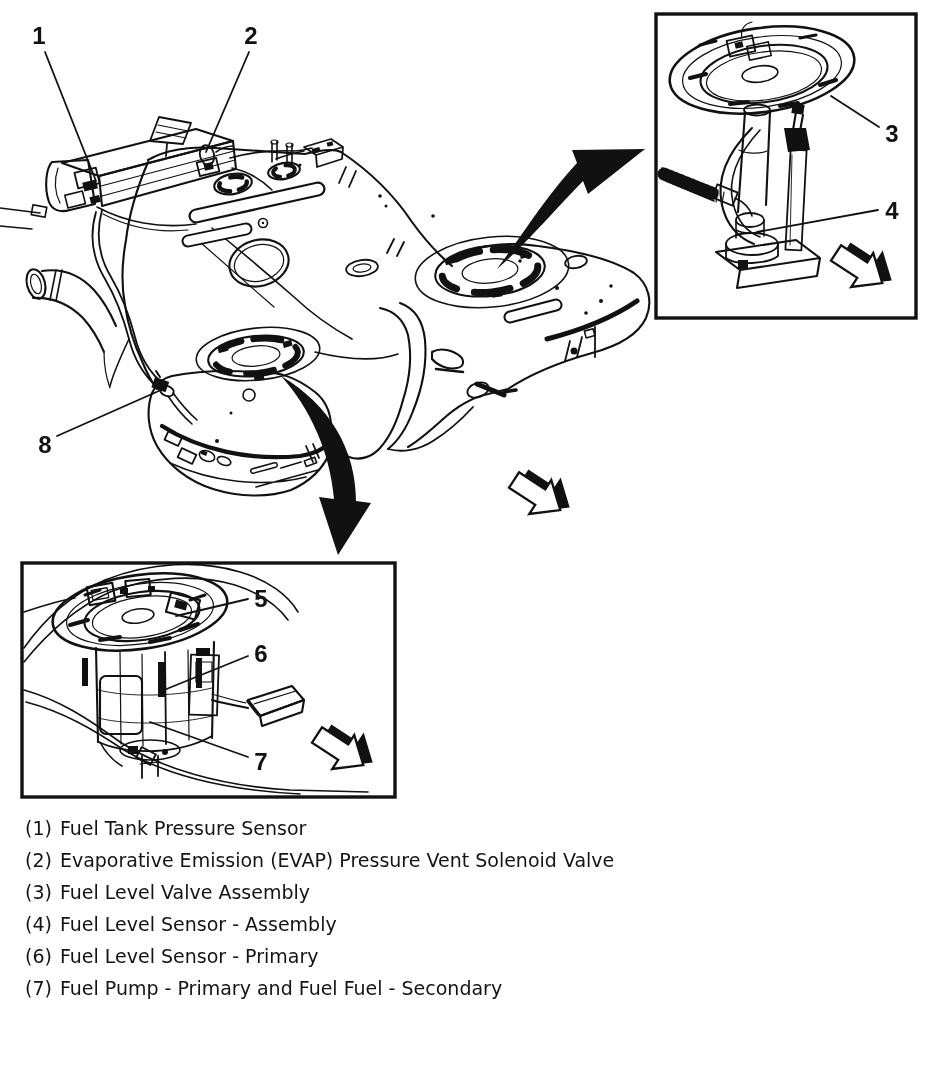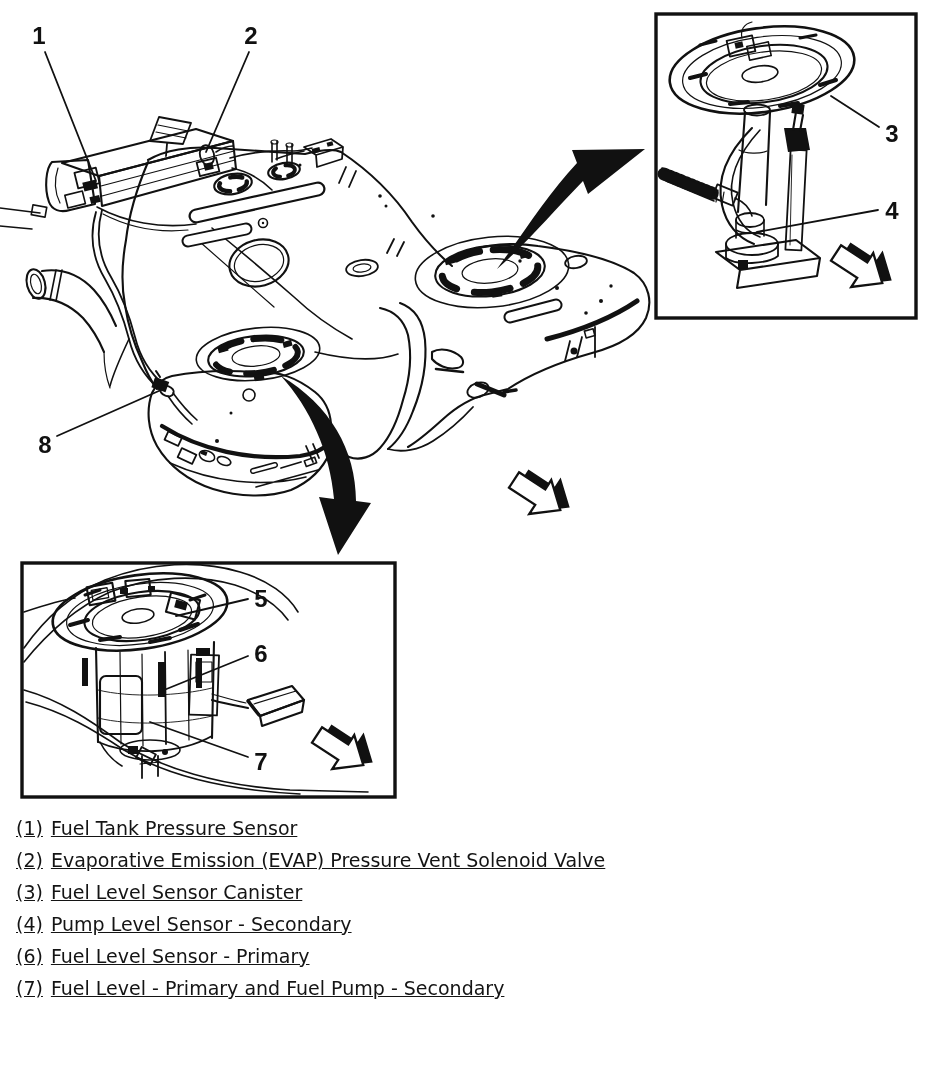--- a/index.html
+++ b/index.html
@@ -6,22 +6,22 @@
   #stage{position:relative;width:937px;height:1074px;background:#fff;overflow:hidden;
          font-family:"DejaVu Sans",sans-serif;}
   svg text.co{font-family:"Liberation Sans",sans-serif;font-size:24px;font-weight:bold;
               fill:#111;text-anchor:middle;}
   .ln{stroke:#111;fill:none;stroke-linecap:round;stroke-linejoin:round;}
   .w08{stroke-width:0.9}.w1{stroke-width:1.2}.w15{stroke-width:1.6}.w18{stroke-width:1.8}
   .w2{stroke-width:2.1}.w25{stroke-width:2.6}.w3{stroke-width:3.4}.w5{stroke-width:5}
   .blk{fill:#111;stroke:none}
   .whtln{stroke:#fff;fill:none;stroke-linecap:round}
   .box{fill:#fff;stroke:#111;stroke-width:3.4}
-  #legend{position:absolute;left:16px;top:812px;width:905px;color:#141414;
-          font-size:19px;line-height:32px;text-decoration:underline;}
+  #legend{position:absolute;left:25px;top:812px;width:905px;color:#141414;
+          font-size:19px;line-height:32px;}
   #legend .row{white-space:nowrap;}
   #legend .num{margin-right:0.42em;}
 </style>
 </head>
 <body>
 
 <div id="stage">
 
 <svg width="937" height="810" viewBox="0 0 937 810">
   <defs>
@@ -315,19 +315,19 @@
     <text class="co" x="261" y="653" dominant-baseline="central">6</text>
     <text class="co" x="261" y="761" dominant-baseline="central">7</text>
     <use href="#blockArrow" transform="translate(317,735) rotate(33) scale(0.92)"></use>
   </g>
 </svg>
 
 
 <div id="legend">
   <div class="row"><span class="num">(1)</span><span>Fuel Tank Pressure Sensor</span></div>
   <div class="row"><span class="num">(2)</span><span>Evaporative Emission (EVAP) Pressure Vent Solenoid Valve</span></div>
-  <div class="row"><span class="num">(3)</span><span>Fuel Level Sensor Canister</span></div>
-  <div class="row"><span class="num">(4)</span><span>Pump Level Sensor - Secondary</span></div>
+  <div class="row"><span class="num">(3)</span><span>Fuel Level Valve Assembly</span></div>
+  <div class="row"><span class="num">(4)</span><span>Fuel Level Sensor - Assembly</span></div>
   <div class="row"><span class="num">(6)</span><span>Fuel Level Sensor - Primary</span></div>
-  <div class="row"><span class="num">(7)</span><span>Fuel Level - Primary and Fuel Pump - Secondary</span></div>
+  <div class="row"><span class="num">(7)</span><span>Fuel Pump - Primary and Fuel Fuel - Secondary</span></div>
 </div>
 
 </div>
 
 </body></html>

